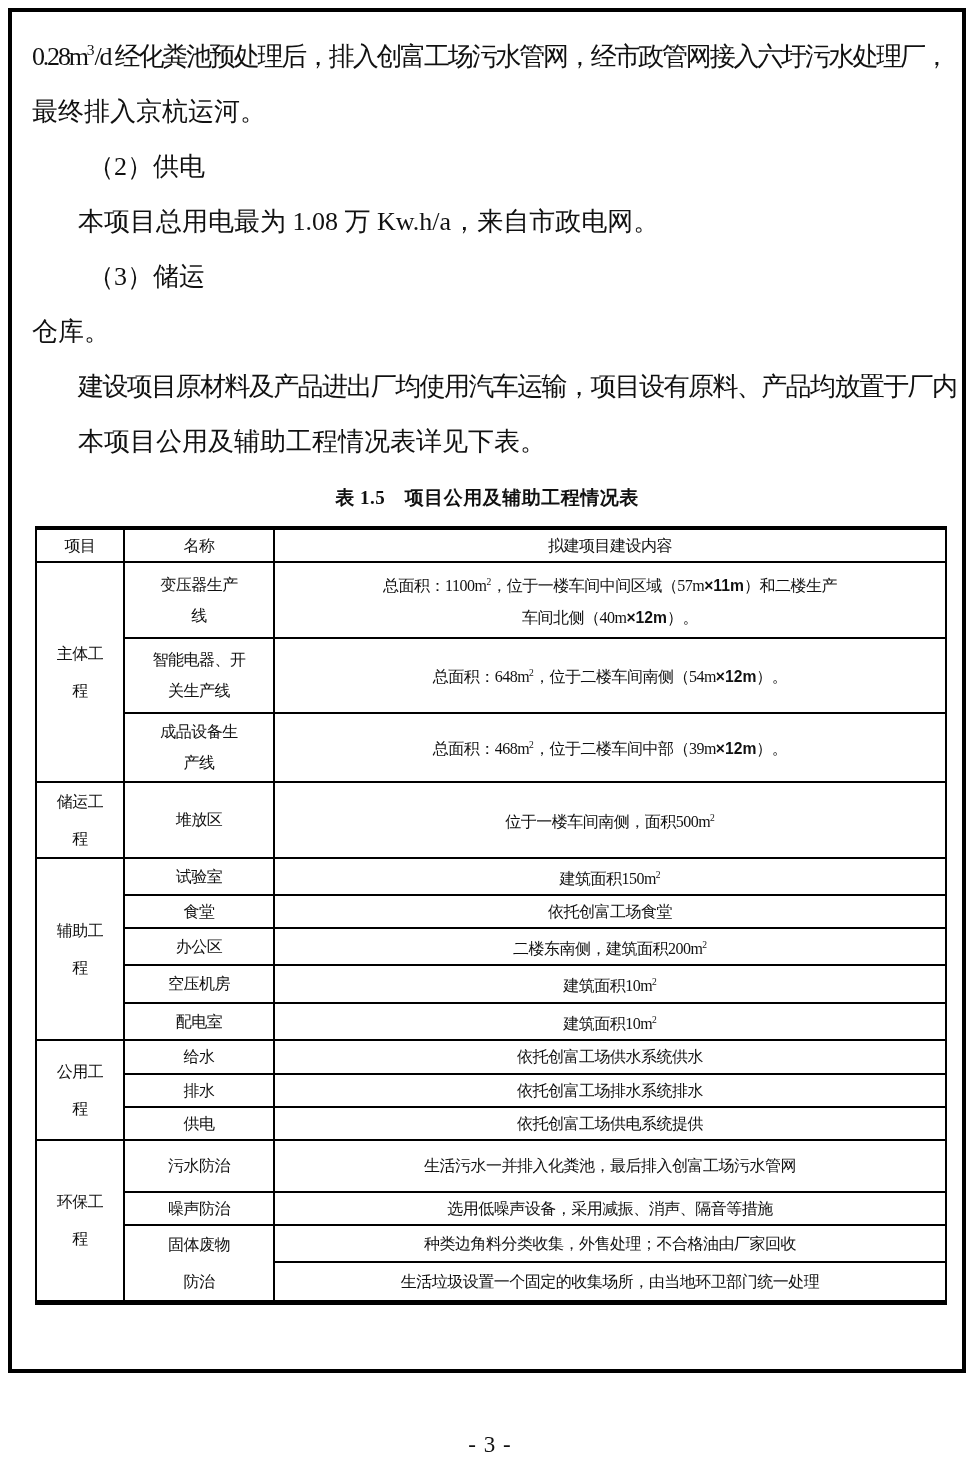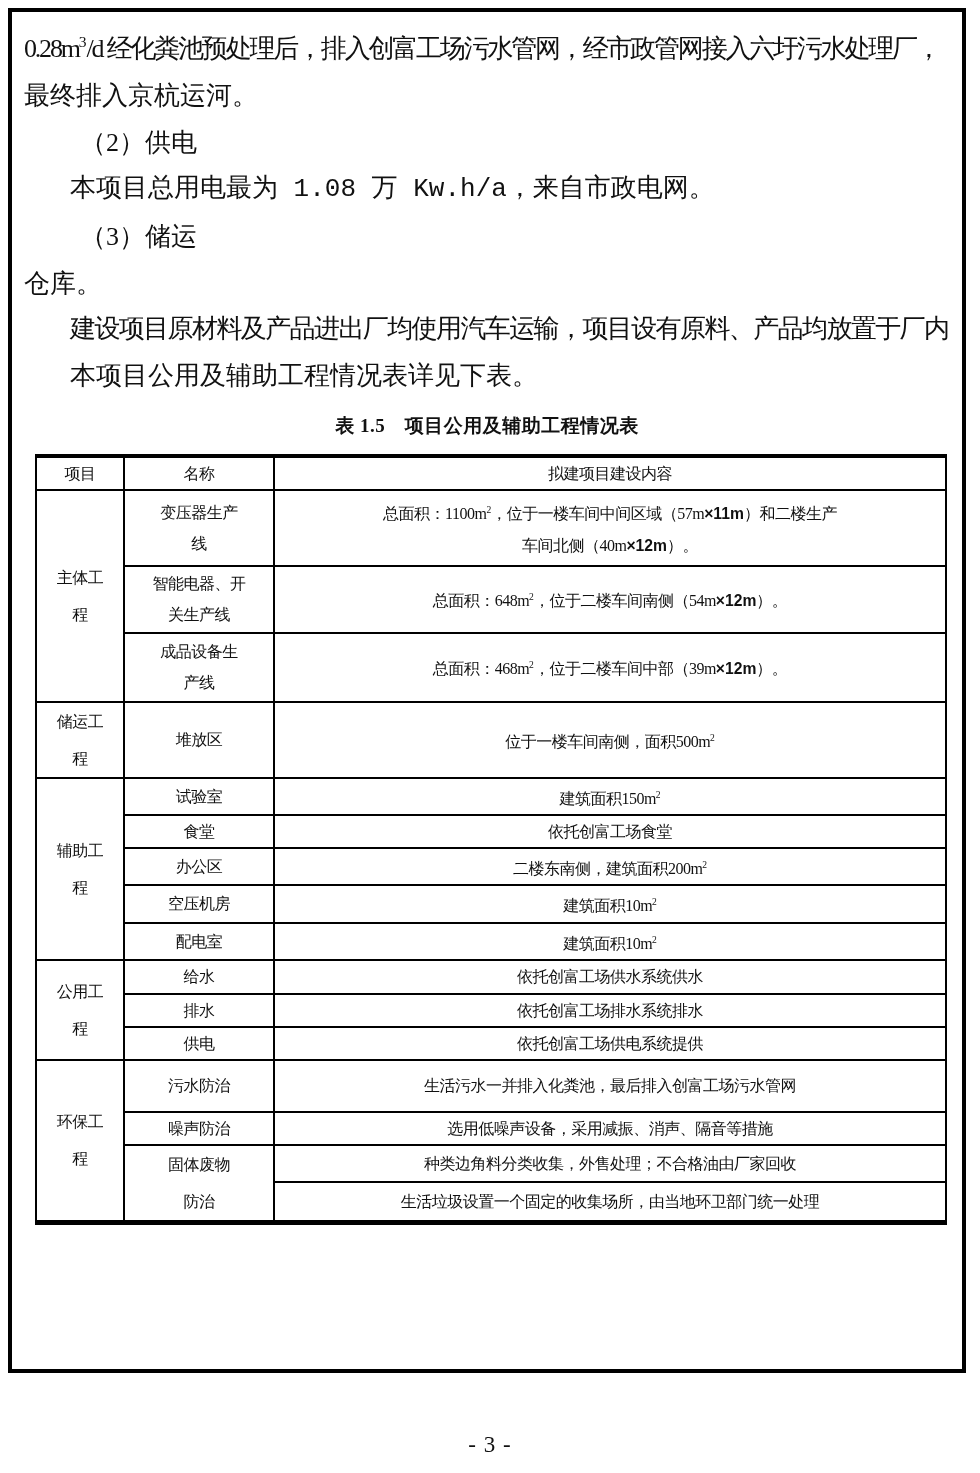--- a/index.html
+++ b/index.html
@@ -6,23 +6,23 @@
   body{
     position:relative;width:980px;height:1473px;
     font-family:"Liberation Serif","DejaVu Serif",serif;
     color:#111;overflow:hidden;
   }
   .sheet{
     position:absolute;top:8px;left:8px;width:958px;height:1365px;
     border:4px solid #000;box-sizing:border-box;
     padding:6px 12px 0 12px;overflow:visible;
   }
-  .bt{font-size:26px;line-height:47px;margin:0;}
+  .bt{font-size:26px;line-height:47px;margin:8px;}
   .ind1{padding-left:56px;}   
-  .ind2{padding-left:46px;font-family:Liberation Mono, monospace;}   
+  .ind2{padding-left:46px;}   
   .sq{letter-spacing:-2.2px;white-space:nowrap;}
   .sq2{letter-spacing:-1.6px;white-space:nowrap;}
   .tbl-title{font-size:19px;font-weight:bold;text-align:center;line-height:50px;letter-spacing:0.5px;}
   table.main{
     border-collapse:collapse;table-layout:fixed;width:910px;
     margin-left:11px;margin-top:3px;
     font-size:16px;letter-spacing:-0.5px;
     border:2px solid #000;border-top:4px solid #000;border-bottom:5px solid #000;
   }
   table.main col.c1{width:88px;}
@@ -82,21 +82,21 @@
           </td>
         <td class="n">
             <div class="tl">变压器生产</div>
             <div class="tl">线</div>
           </td>
         <td class="c">
             <div class="tl">总面积：1100m<sup>2</sup>，位于一楼车间中间区域（57m<b class="xb">×11m</b>）和二楼生产</div>
             <div class="tl">车间北侧（40m<b class="xb">×12m</b>）。</div>
           </td>
       </tr>
-      <tr style="height:67px">
+      <tr style="height:75px">
         <td class="n">
             <div class="tl">智能电器、开</div>
             <div class="tl">关生产线</div>
           </td>
         <td class="c">总面积：648m<sup>2</sup>，位于二楼车间南侧（54m<b class="xb">×12m</b>）。</td>
       </tr>
       <tr style="height:69px">
         <td class="n">
             <div class="tl">成品设备生</div>
             <div class="tl">产线</div>

